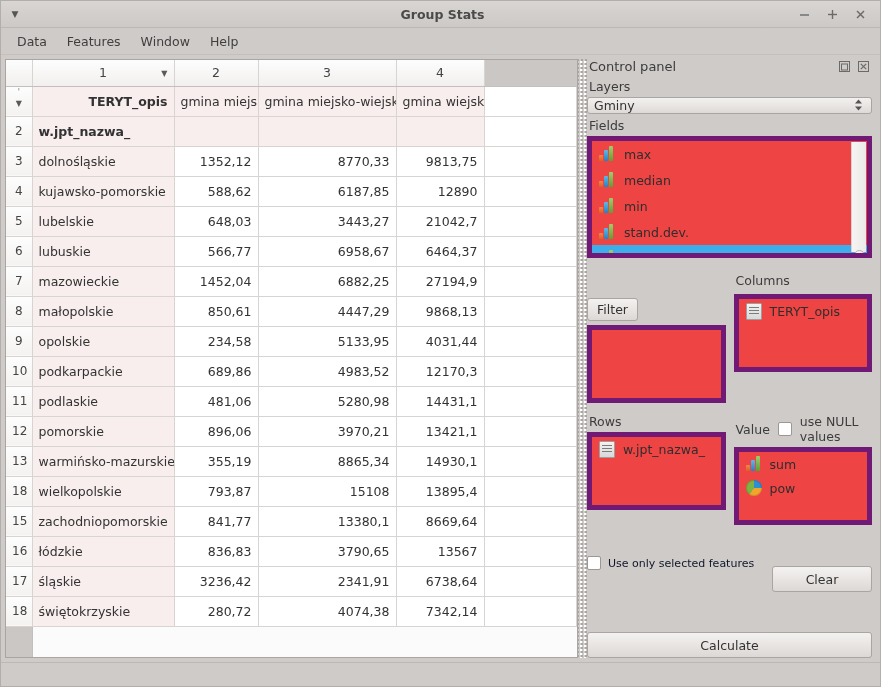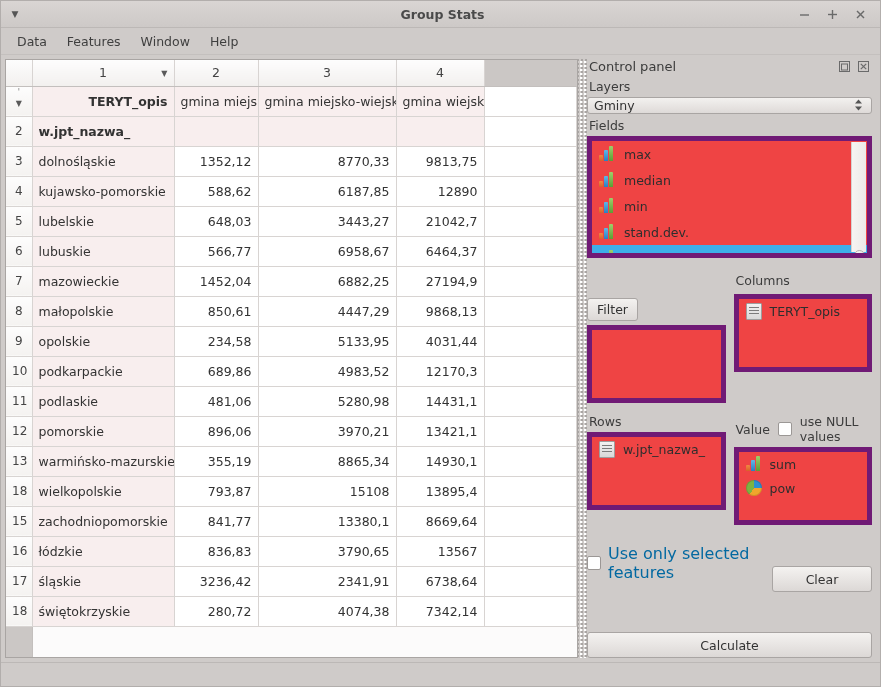--- a/index.html
+++ b/index.html
@@ -300,21 +300,21 @@
     padding: 3px 9px;
     display:inline-flex; align-items:center; justify-content:center;
     cursor: default;
     margin-top: 32px;
   }
   .btn-wide { width: 100%; height: 26px; }
 
   .mini-list { height: 78px; }
   .mini-row { display:flex; align-items:center; gap:8px; height:24px; padding-left:7px; font-size:12.5px; color:#2e2e2e;}
 
-  .checkrow { display:flex; align-items:center; gap:7px; font-size:16px; color:#0369a1; }
+  .checkrow { display:flex; align-items:center; gap:7px; font-size:11px; color:#0f172a; }
   .chk {
     width: 14px; height: 14px;
     border: 1px solid #9b9795;
     border-radius: 2px;
     background: #fefefe;
     flex: 0 0 14px;
   }
   .hdrline { display:flex; align-items:center; gap:8px; }
 
   .statusbar {

